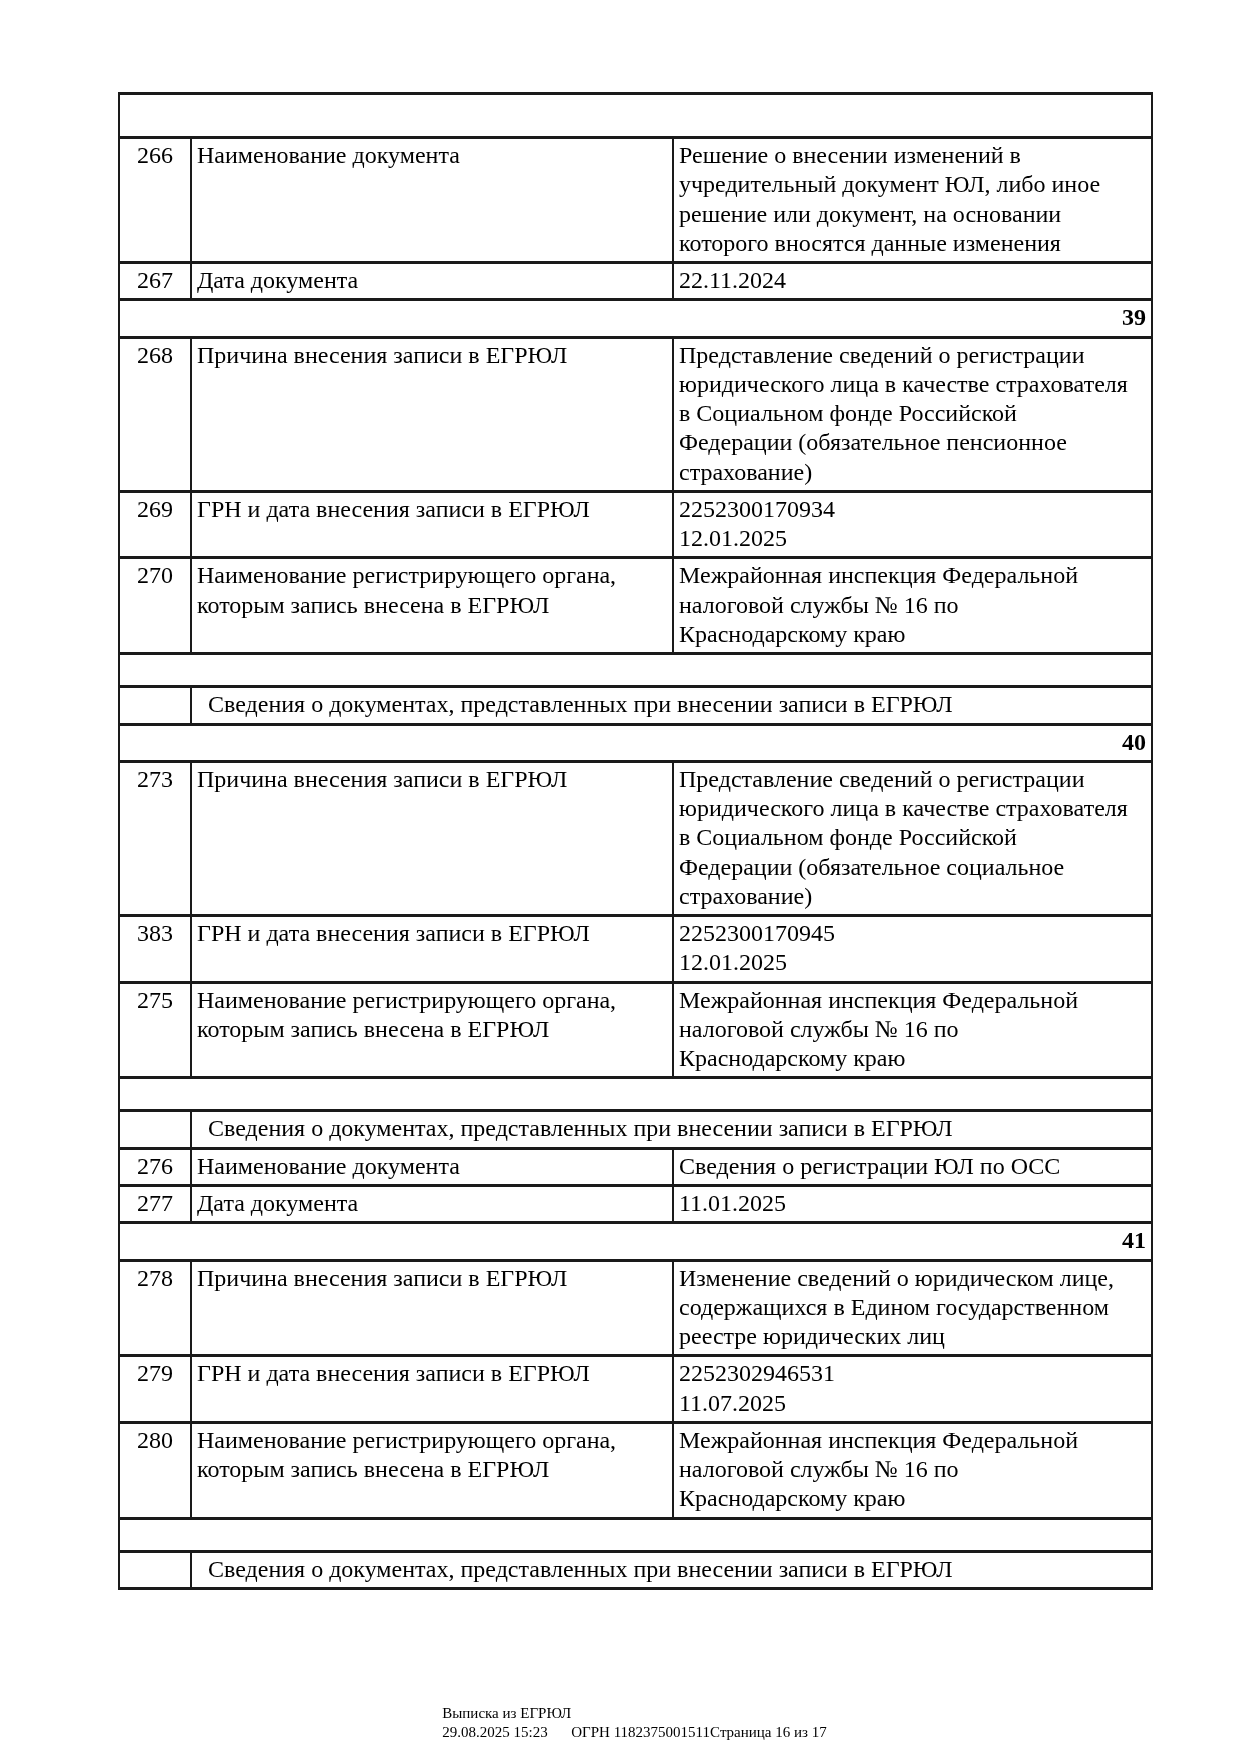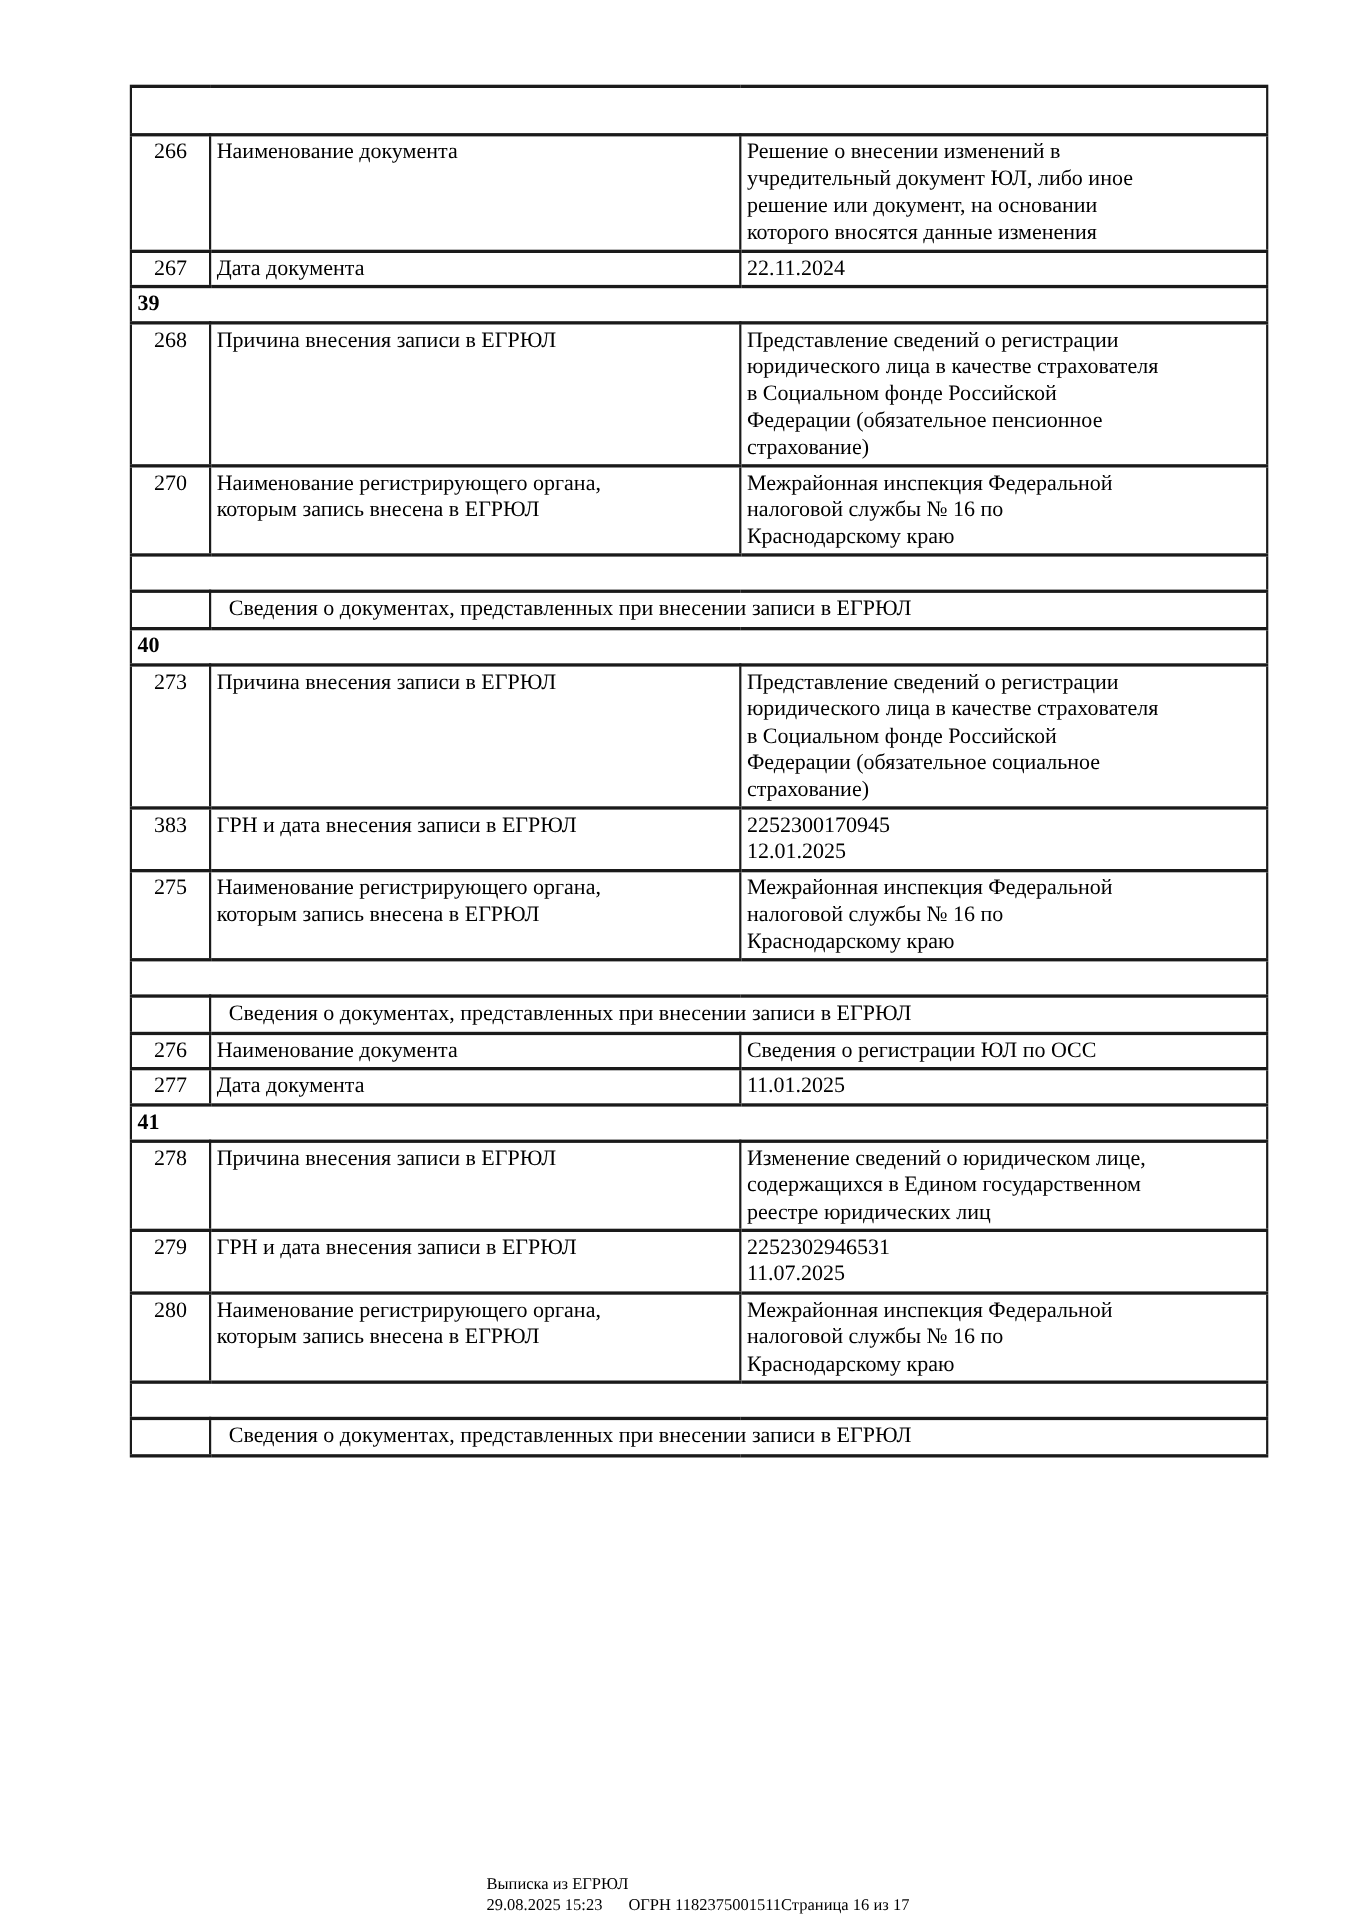--- a/index.html
+++ b/index.html
@@ -5,41 +5,41 @@
   html,body{margin:0;padding:0;background:#ffffff;}
   .page{
     position:relative;
     width:1240px;height:1755px;
     background:#ffffff;
     font-family:"Liberation Serif","DejaVu Serif",serif;
     color:#000;
     overflow:hidden;
   }
   table.egrul{
-    position:absolute;left:118px;top:77px;
+    position:absolute;left:118px;top:92px;
     width:1033px;
     border-collapse:collapse;
     table-layout:fixed;
-    font-size:20px;
+    font-size:24px;
     line-height:1.22;
   }
   table.egrul td{
     border-left:2px solid #1a1a1a;
     border-right:2px solid #1a1a1a;
     border-top:3px solid #1a1a1a;
     border-bottom:3px solid #1a1a1a;
     vertical-align:top;
     padding:2px 5px 3px 5px;
     overflow:hidden;
   }
   td.num{text-align:center;}
   td.label,td.val{white-space:pre-line;text-align:left;}
   tr.blank td{height:36px;}
   tr.gap td{height:25px;}
-  tr.section td{height:25px;text-align:left;font-weight:700;}
+  tr.section td{height:25px;text-align:right;font-weight:700;}
   tr.subheader td{height:26px;padding-left:16px;}
   tr.subheader td.hd{white-space:normal;}
   .footer{
     position:absolute;left:118px;top:1692px;width:1033px;
     display:flex;justify-content:center;align-items:flex-end;
     font-size:15px;line-height:1.3;
   }
   .footer .left{text-align:left;}
   .footer .center{text-align:center;}
   .footer .right{text-align:right;margin-top:31px;}
@@ -76,20 +76,26 @@
           <td class="" colspan="3">39</td>
         </tr>
         <tr class="entry">
           <td class="num">268</td>
           <td class="label">Причина внесения записи в ЕГРЮЛ</td>
           <td class="val">Представление сведений о регистрации
 юридического лица в качестве страхователя
 в Социальном фонде Российской
 Федерации (обязательное пенсионное
 страхование)</td>
+        </tr>
+        <tr class="entry">
+          <td class="num">269</td>
+          <td class="label">ГРН и дата внесения записи в ЕГРЮЛ</td>
+          <td class="val">2252300170934
+12.01.2025</td>
         </tr>
         <tr class="entry">
           <td class="num">270</td>
           <td class="label">Наименование регистрирующего органа,
 которым запись внесена в ЕГРЮЛ</td>
           <td class="val">Межрайонная инспекция Федеральной
 налоговой службы № 16 по
 Краснодарскому краю</td>
         </tr>
         <tr class="gap">

